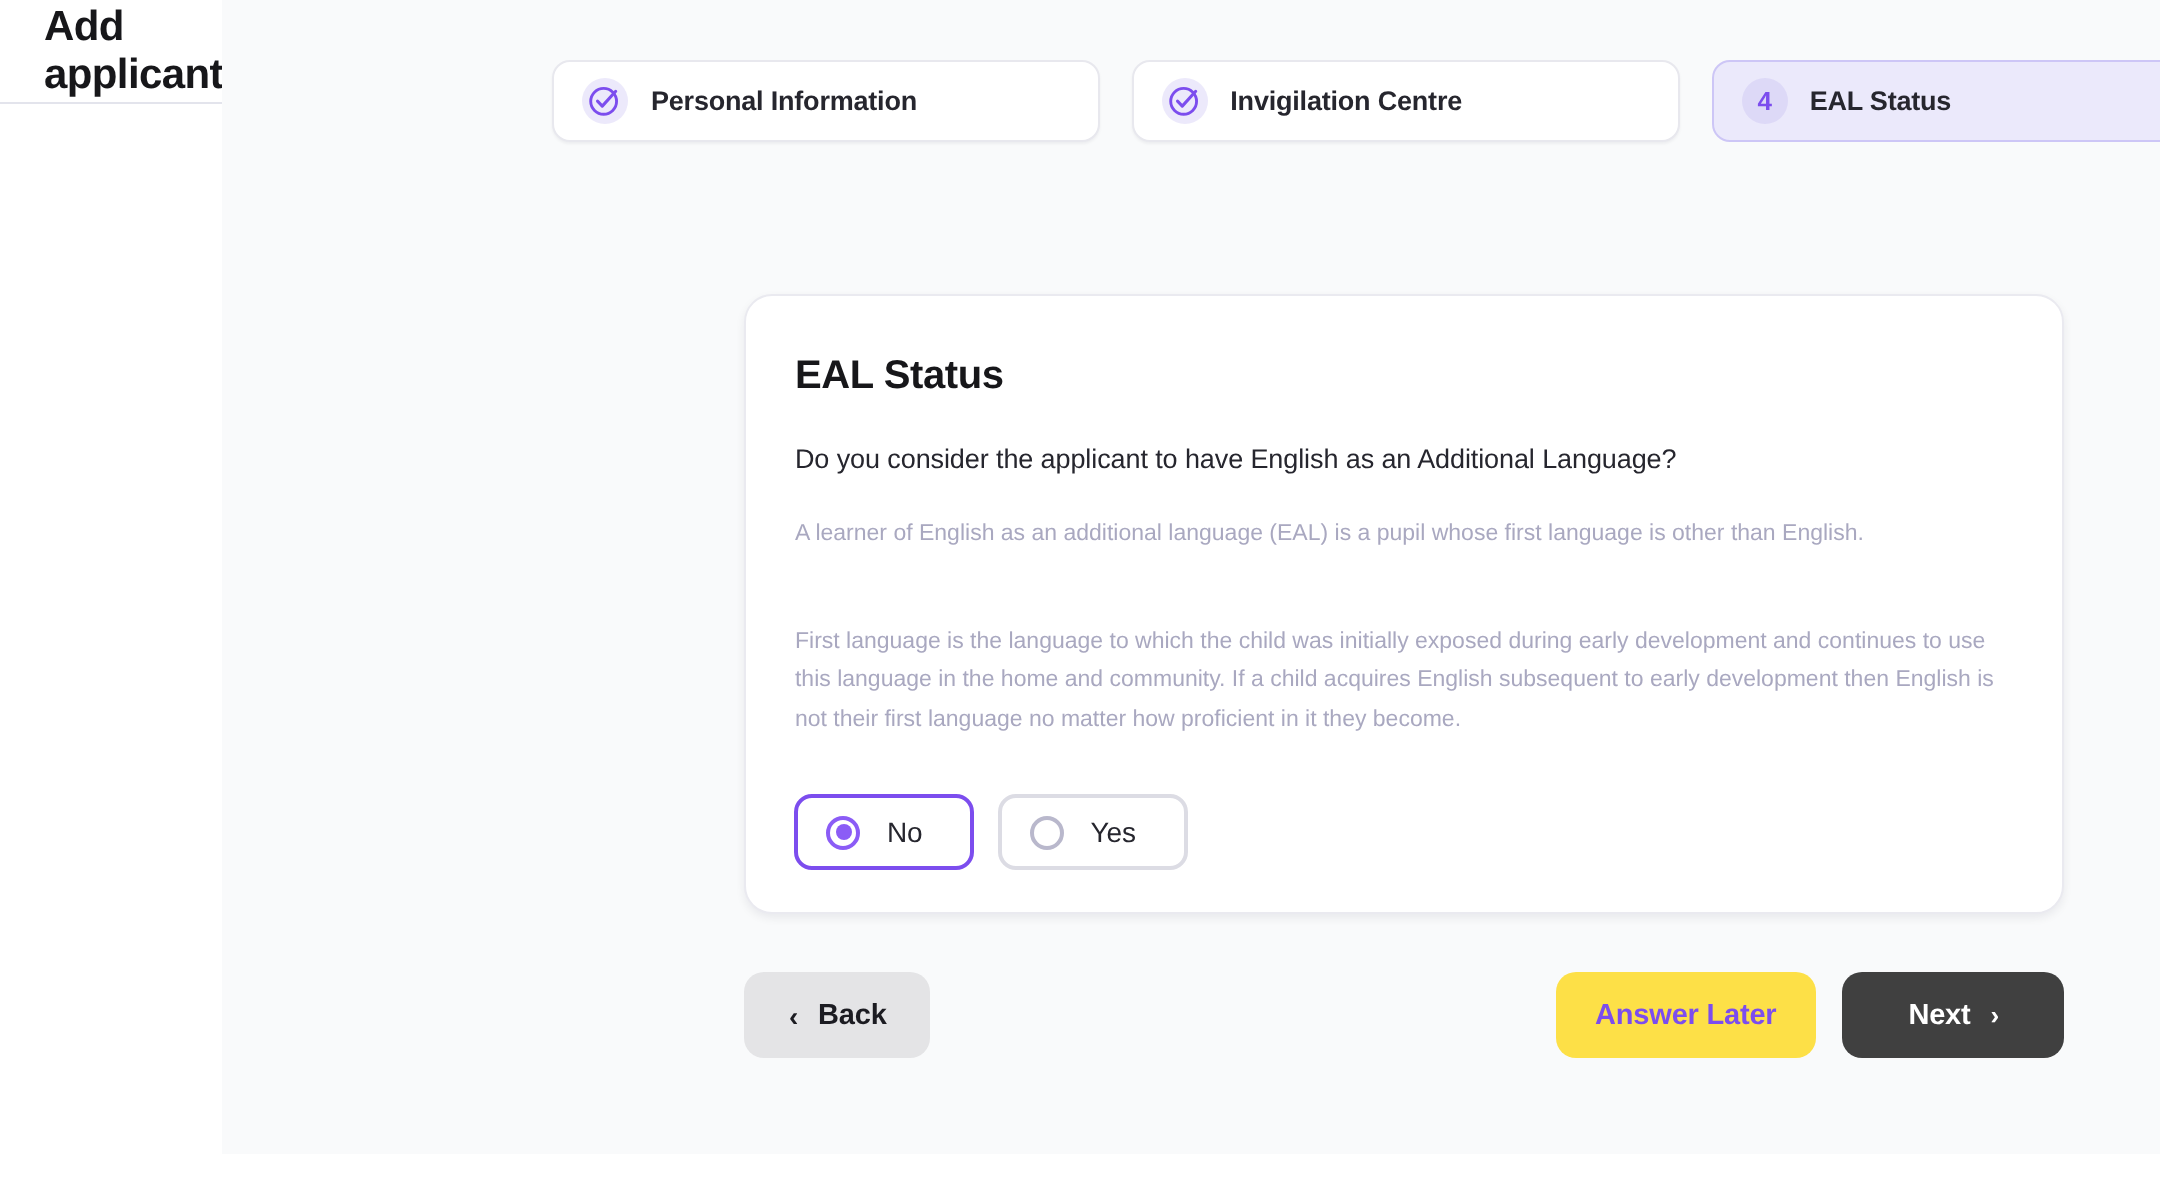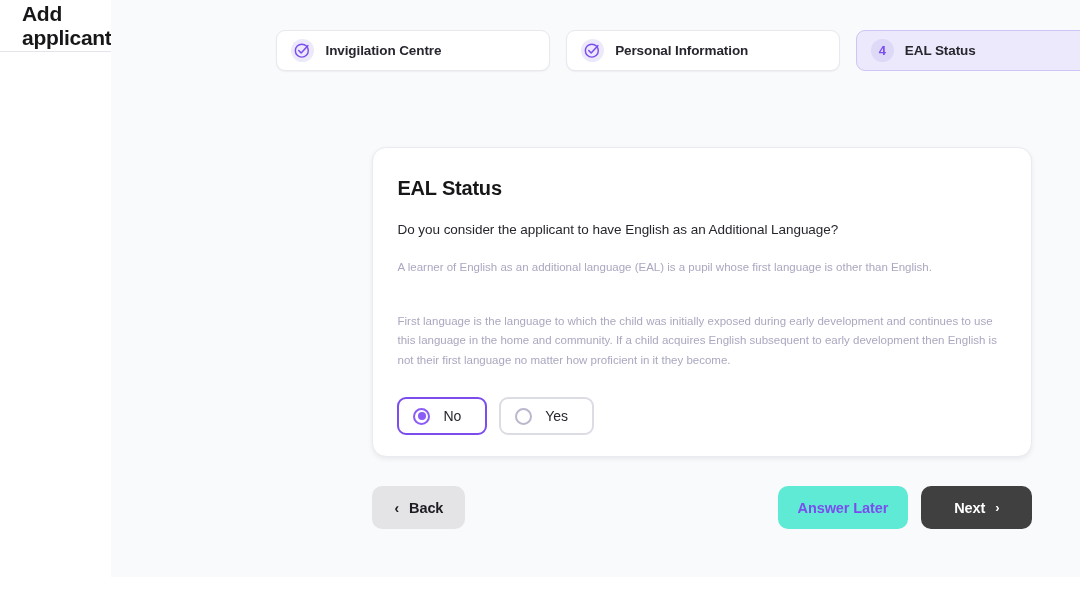--- a/index.html
+++ b/index.html
@@ -247,21 +247,21 @@
     padding: 0 22px;
   }
 
   .btn-right-group {
     margin-left: auto;
     display: flex;
     gap: 13px;
   }
 
   .btn-later {
-    background: #5eead4;
+    background: #fde047;
     color: #7c4dee;
     padding: 0 20px;
   }
 
   .btn-next {
     background: #404040;
     color: #ffffff;
     padding: 0 33px;
   }
 
@@ -273,39 +273,39 @@
 
 <div class="app">
 
   <div class="header">
     <div class="header-title">Add applicant</div>
   </div>
 
   <div class="content">
 
     <div class="stepper">
+
+      <div class="step">
+        <span class="step-icon">
+          <svg width="17" height="17" viewBox="0 0 20 20" fill="none">
+            <circle cx="9.2" cy="10.2" r="7.6" stroke="#7c4dee" stroke-width="1.7"></circle>
+            <path d="M5.6 10.1 L8.4 13.0 L16.3 4.3" stroke="#7c4dee" stroke-width="1.8" stroke-linecap="round" stroke-linejoin="round" fill="none"></path>
+          </svg>
+        </span>
+        <span class="step-label">Personal Information</span>
+      </div>
 
       <div class="step">
         <span class="step-icon">
           <svg width="17" height="17" viewBox="0 0 20 20" fill="none">
             <circle cx="9.2" cy="10.2" r="7.6" stroke="#7c4dee" stroke-width="1.7"></circle>
             <path d="M5.6 10.1 L8.4 13.0 L16.3 4.3" stroke="#7c4dee" stroke-width="1.8" stroke-linecap="round" stroke-linejoin="round" fill="none"></path>
           </svg>
         </span>
         <span class="step-label">Invigilation Centre</span>
-      </div>
-
-      <div class="step">
-        <span class="step-icon">
-          <svg width="17" height="17" viewBox="0 0 20 20" fill="none">
-            <circle cx="9.2" cy="10.2" r="7.6" stroke="#7c4dee" stroke-width="1.7"></circle>
-            <path d="M5.6 10.1 L8.4 13.0 L16.3 4.3" stroke="#7c4dee" stroke-width="1.8" stroke-linecap="round" stroke-linejoin="round" fill="none"></path>
-          </svg>
-        </span>
-        <span class="step-label">Personal Information</span>
       </div>
 
 
       <div class="step active">
         <span class="step-num">4</span>
         <span class="step-label">EAL Status</span>
       </div>
 
     </div>
 

